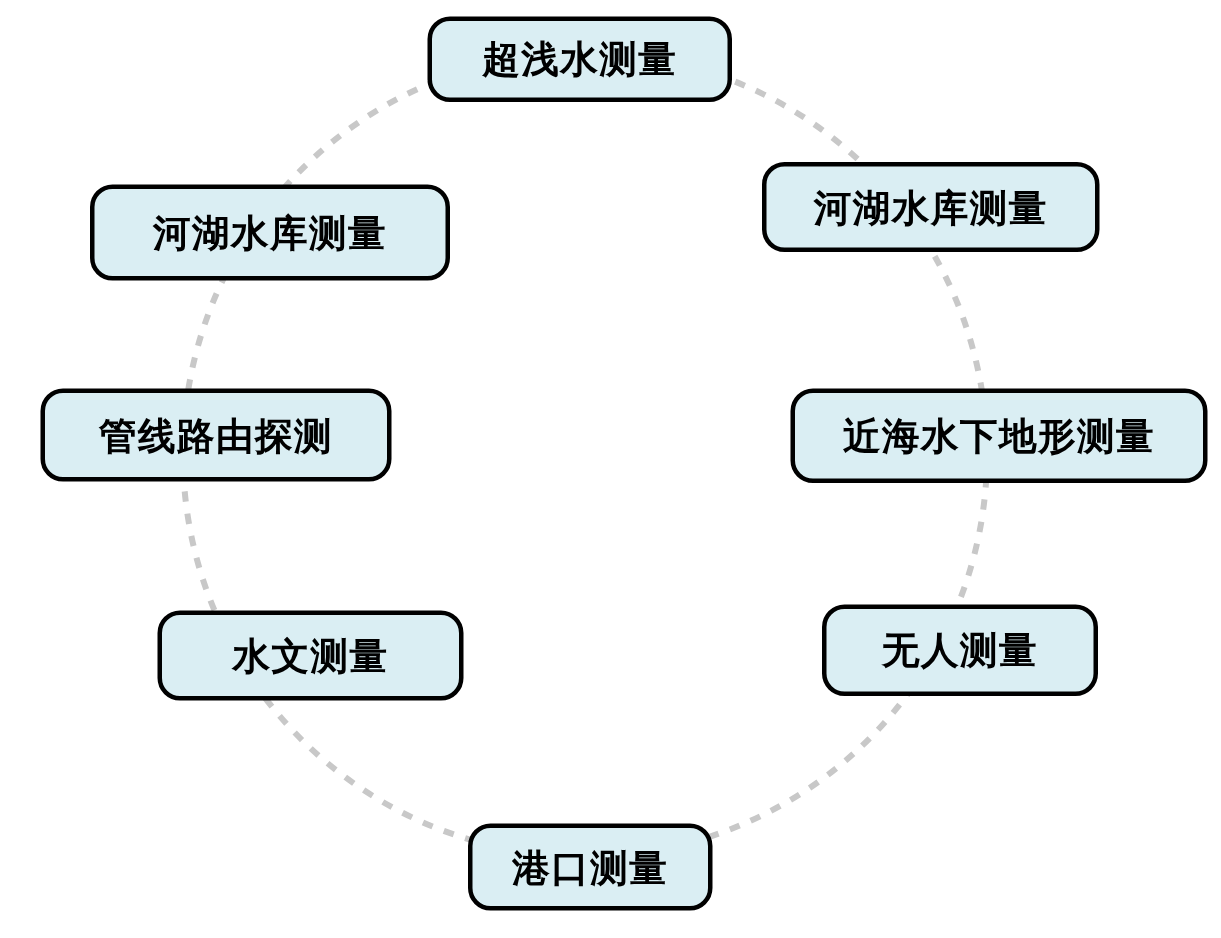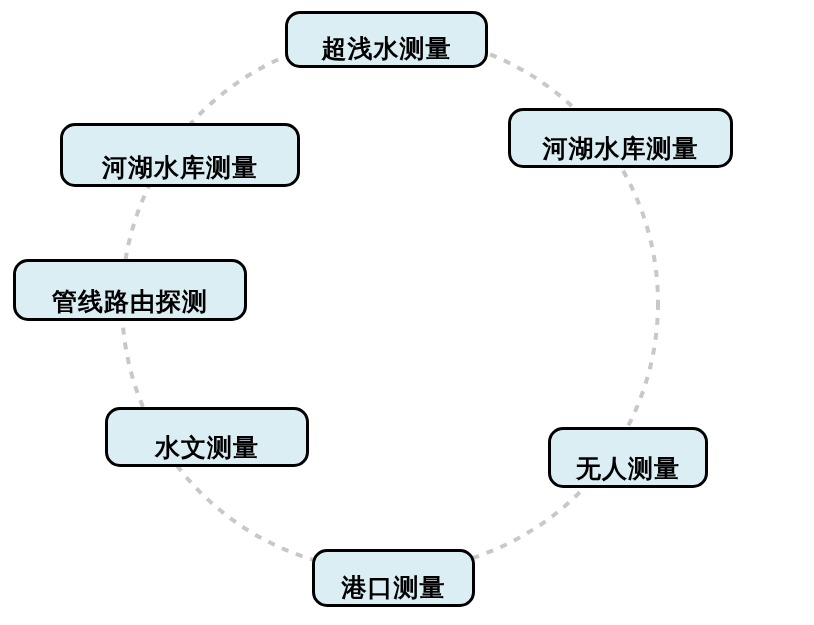--- a/index.html
+++ b/index.html
@@ -30,58 +30,61 @@
   }
   .circle-svg circle {
     fill: none;
     stroke: var(--circle-dash);
     stroke-width: 4;
     stroke-dasharray: 7 8;
   }
   .node {
     position: absolute;
     display: flex;
-    align-items: flex-end;
+    align-items: center;
     justify-content: center;
     background: var(--node-fill);
     border: 3px solid var(--node-border);
     border-radius: 15px;
     color: var(--text);
     font-weight: bold;
     font-size: 25px;
     letter-spacing: 1px;
     white-space: nowrap;
     text-align: center;
   }
   .pos-1 { left: 285px; top: 11px;  width: 203px; height: 57px; }
   .pos-2 { left: 508px; top: 108px; width: 225px; height: 60px; }
   .pos-3 { left: 527px; top: 259px; width: 278px; height: 63px; }
-  .pos-4 { left: 548px; top: 427px; width: 160px; height: 61px; }
+  .pos-4 { left: 548px; top: 403px; width: 184px; height: 61px; }
   .pos-5 { left: 312px; top: 549px; width: 163px; height: 58px; }
   .pos-6 { left: 66px;  top: 407px; width: 204px; height: 60px; margin-left: 39px; }
-  .pos-7 { left: 13px;  top: 259px; width: 234px; height: 62px; }
+  .pos-7 { left: 27px;  top: 259px; width: 234px; height: 62px; }
   .pos-8 { left: 60px;  top: 123px; width: 240px; height: 64px; }
 </style>
 </head>
 <body>
 
 <div class="canvas">
 
   <svg class="circle-svg" viewBox="0 0 814 625" xmlns="http://www.w3.org/2000/svg" aria-hidden="true">
     <circle cx="390" cy="303" r="268"></circle>
   </svg>
 
   <div class="node pos-1">
     <span>超浅水测量</span>
   </div>
 
   <div class="node pos-2">
     <span>河湖水库测量</span>
   </div>
 
+  <div class="node pos-3">
+    <span>近海水下地形测量</span>
+  </div>
 
   <div class="node pos-4">
     <span>无人测量</span>
   </div>
 
   <div class="node pos-5">
     <span>港口测量</span>
   </div>
 
   <div class="node pos-6">

